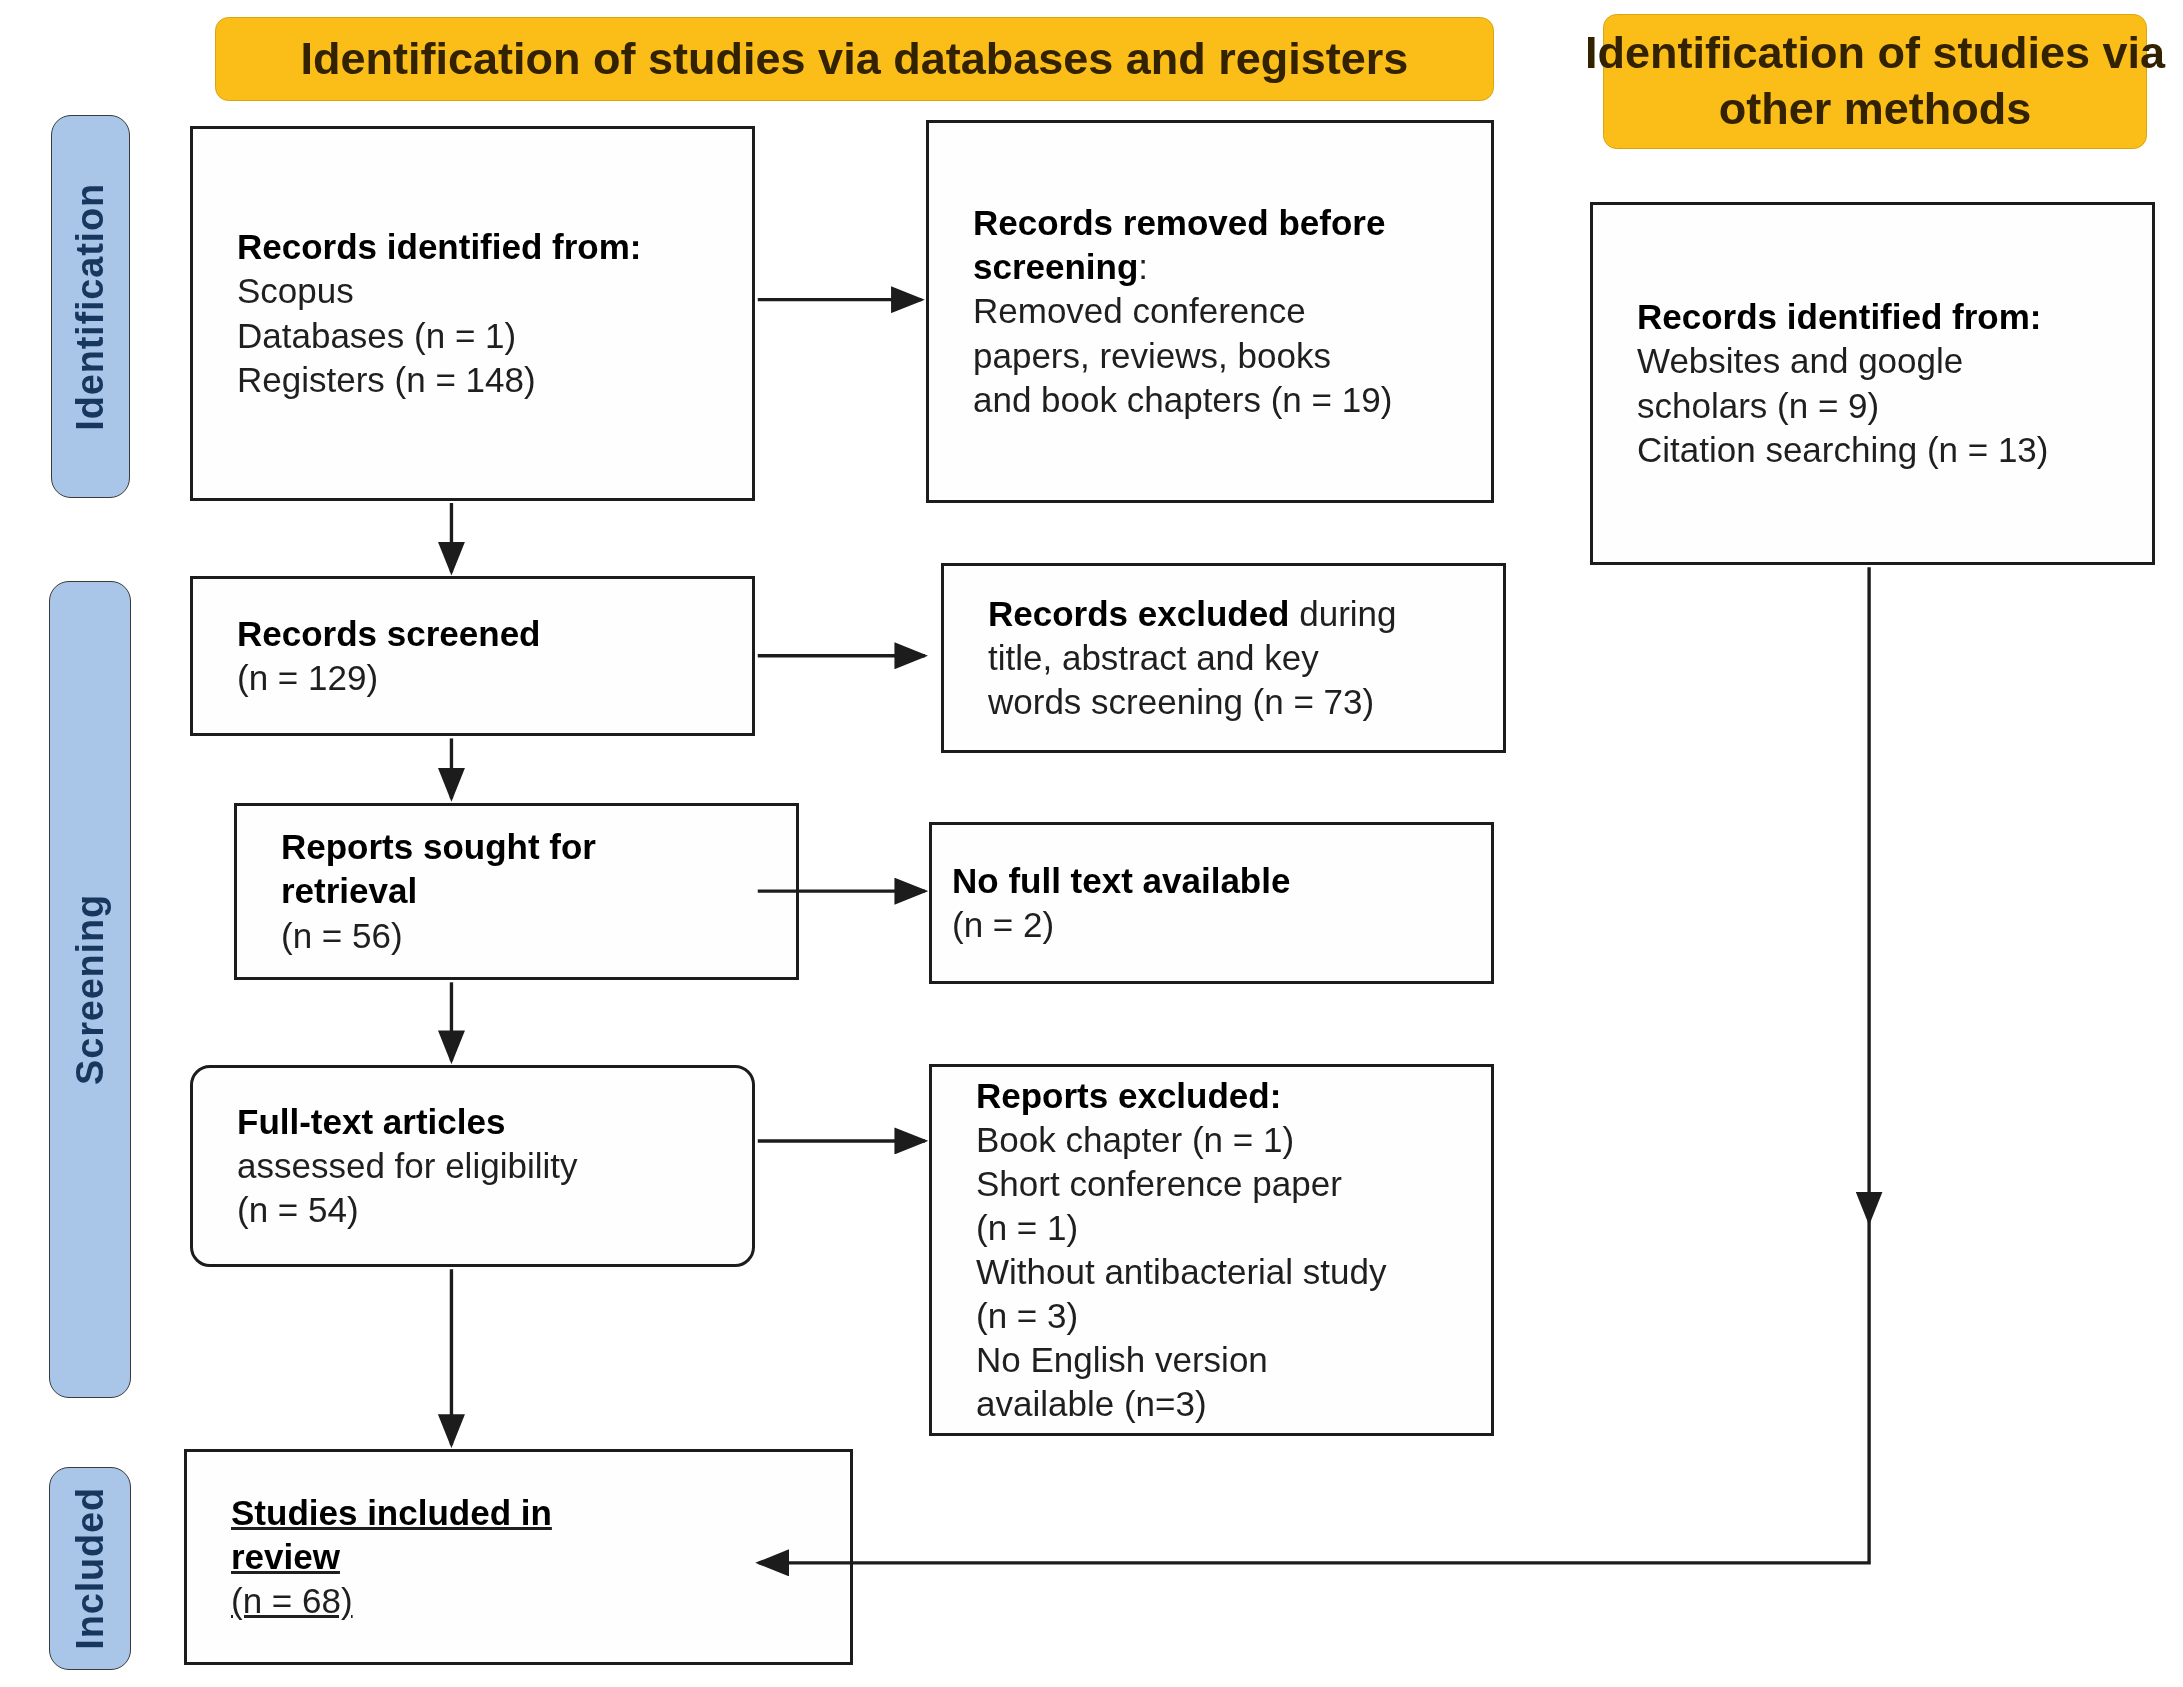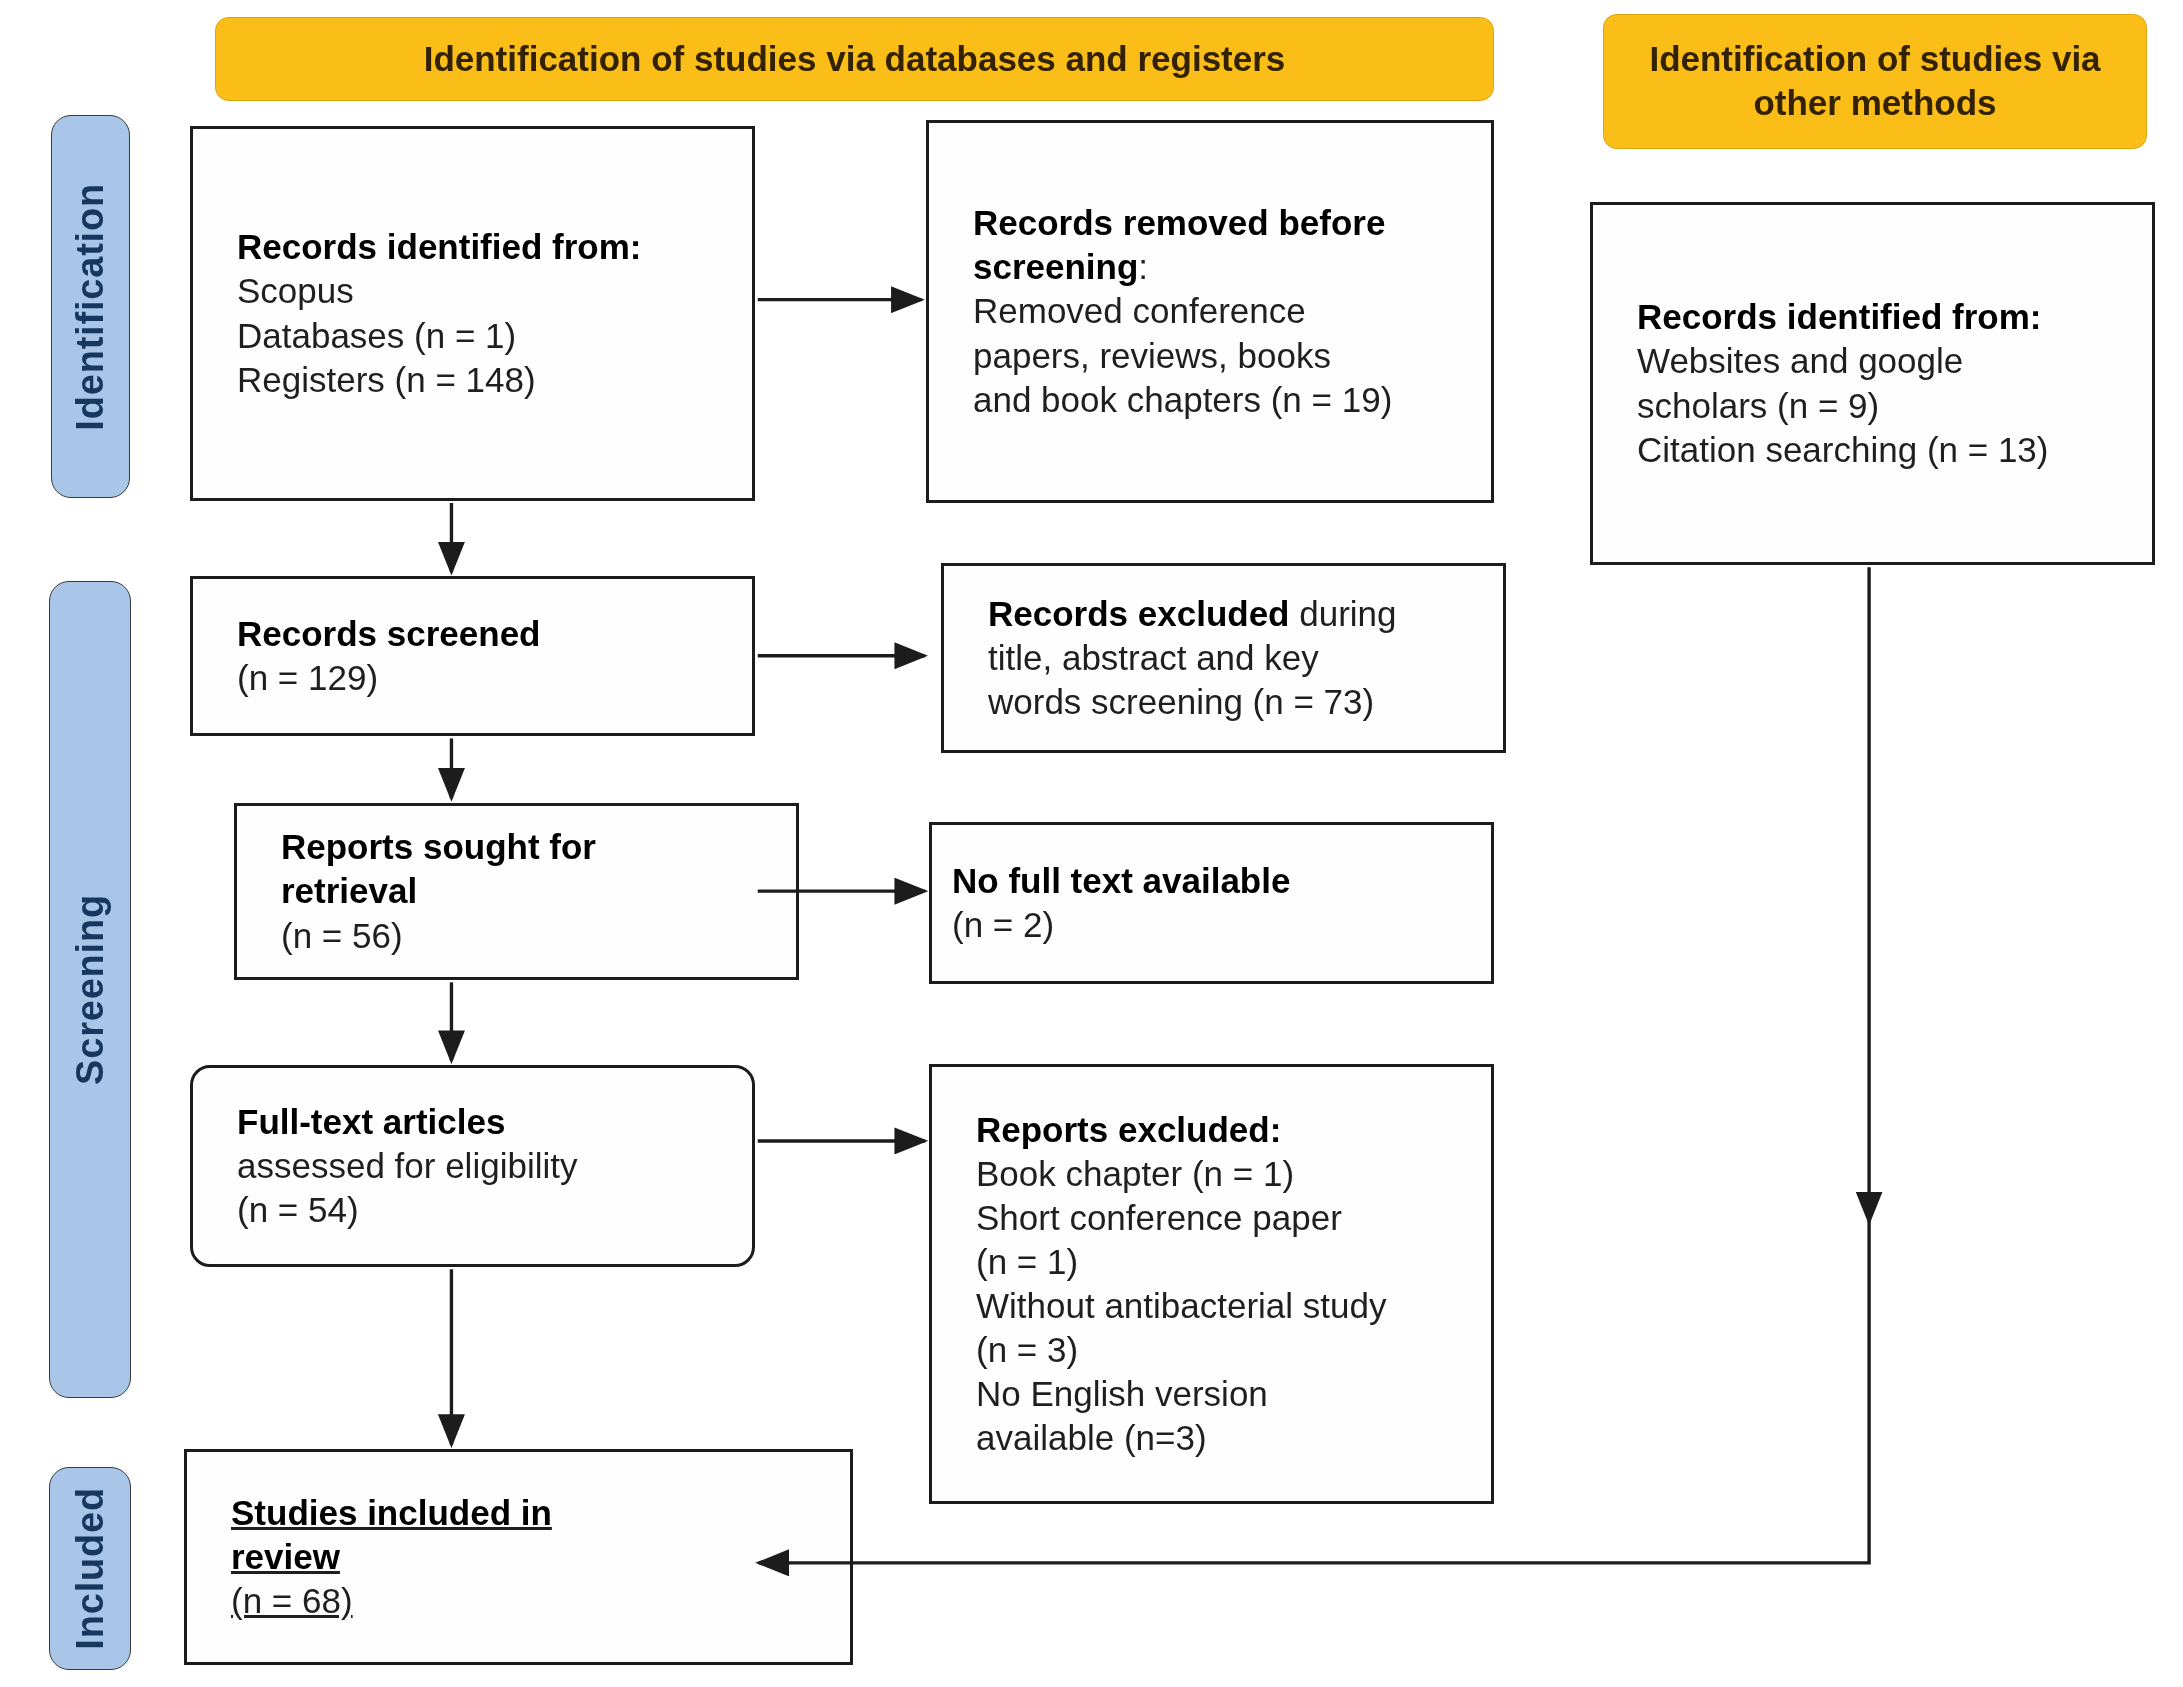--- a/index.html
+++ b/index.html
@@ -12,21 +12,21 @@
     overflow:hidden;
   }
   
   .banner{
     position:absolute;
     background:var(--banner_fill,#fbbe18);
     border:1.7px solid var(--banner_border,#d9a50e);
     border-radius:13.5px;
     color:var(--banner_text,#332200);
     font-weight:700;
-    font-size:35px;
+    font-size:45px;
     display:flex;flex-direction:column;
     align-items:center;justify-content:center;
     text-align:center;
     line-height:1.25;
     box-sizing:border-box;
     white-space:nowrap;
   }
   
   .stage{
     position:absolute;
@@ -131,21 +131,21 @@
       <div class="bline"><span class="b">No full text available</span></div>
       <div class="bline"><span>(n = 2)</span></div>
     </div>
 
   <div class="fbox" style="left:190px;top:1065px;width:565px;height:202px;border-radius:20px;">
       <div class="bline"><span class="b">Full-text articles</span></div>
       <div class="bline"><span>assessed for eligibility</span></div>
       <div class="bline"><span>(n = 54)</span></div>
     </div>
 
-  <div class="fbox" style="left:929px;top:1064px;width:565px;height:440px;">
+  <div class="fbox" style="left:929px;top:1064px;width:565px;height:372px;">
       <div class="bline"><span class="b">Reports excluded:</span></div>
       <div class="bline"><span>Book chapter (n = 1)</span></div>
       <div class="bline"><span>Short conference paper</span></div>
       <div class="bline"><span>(n = 1)</span></div>
       <div class="bline"><span>Without antibacterial study</span></div>
       <div class="bline"><span>(n = 3)</span></div>
       <div class="bline"><span>No English version</span></div>
       <div class="bline"><span>available (n=3)</span></div>
     </div>
 

